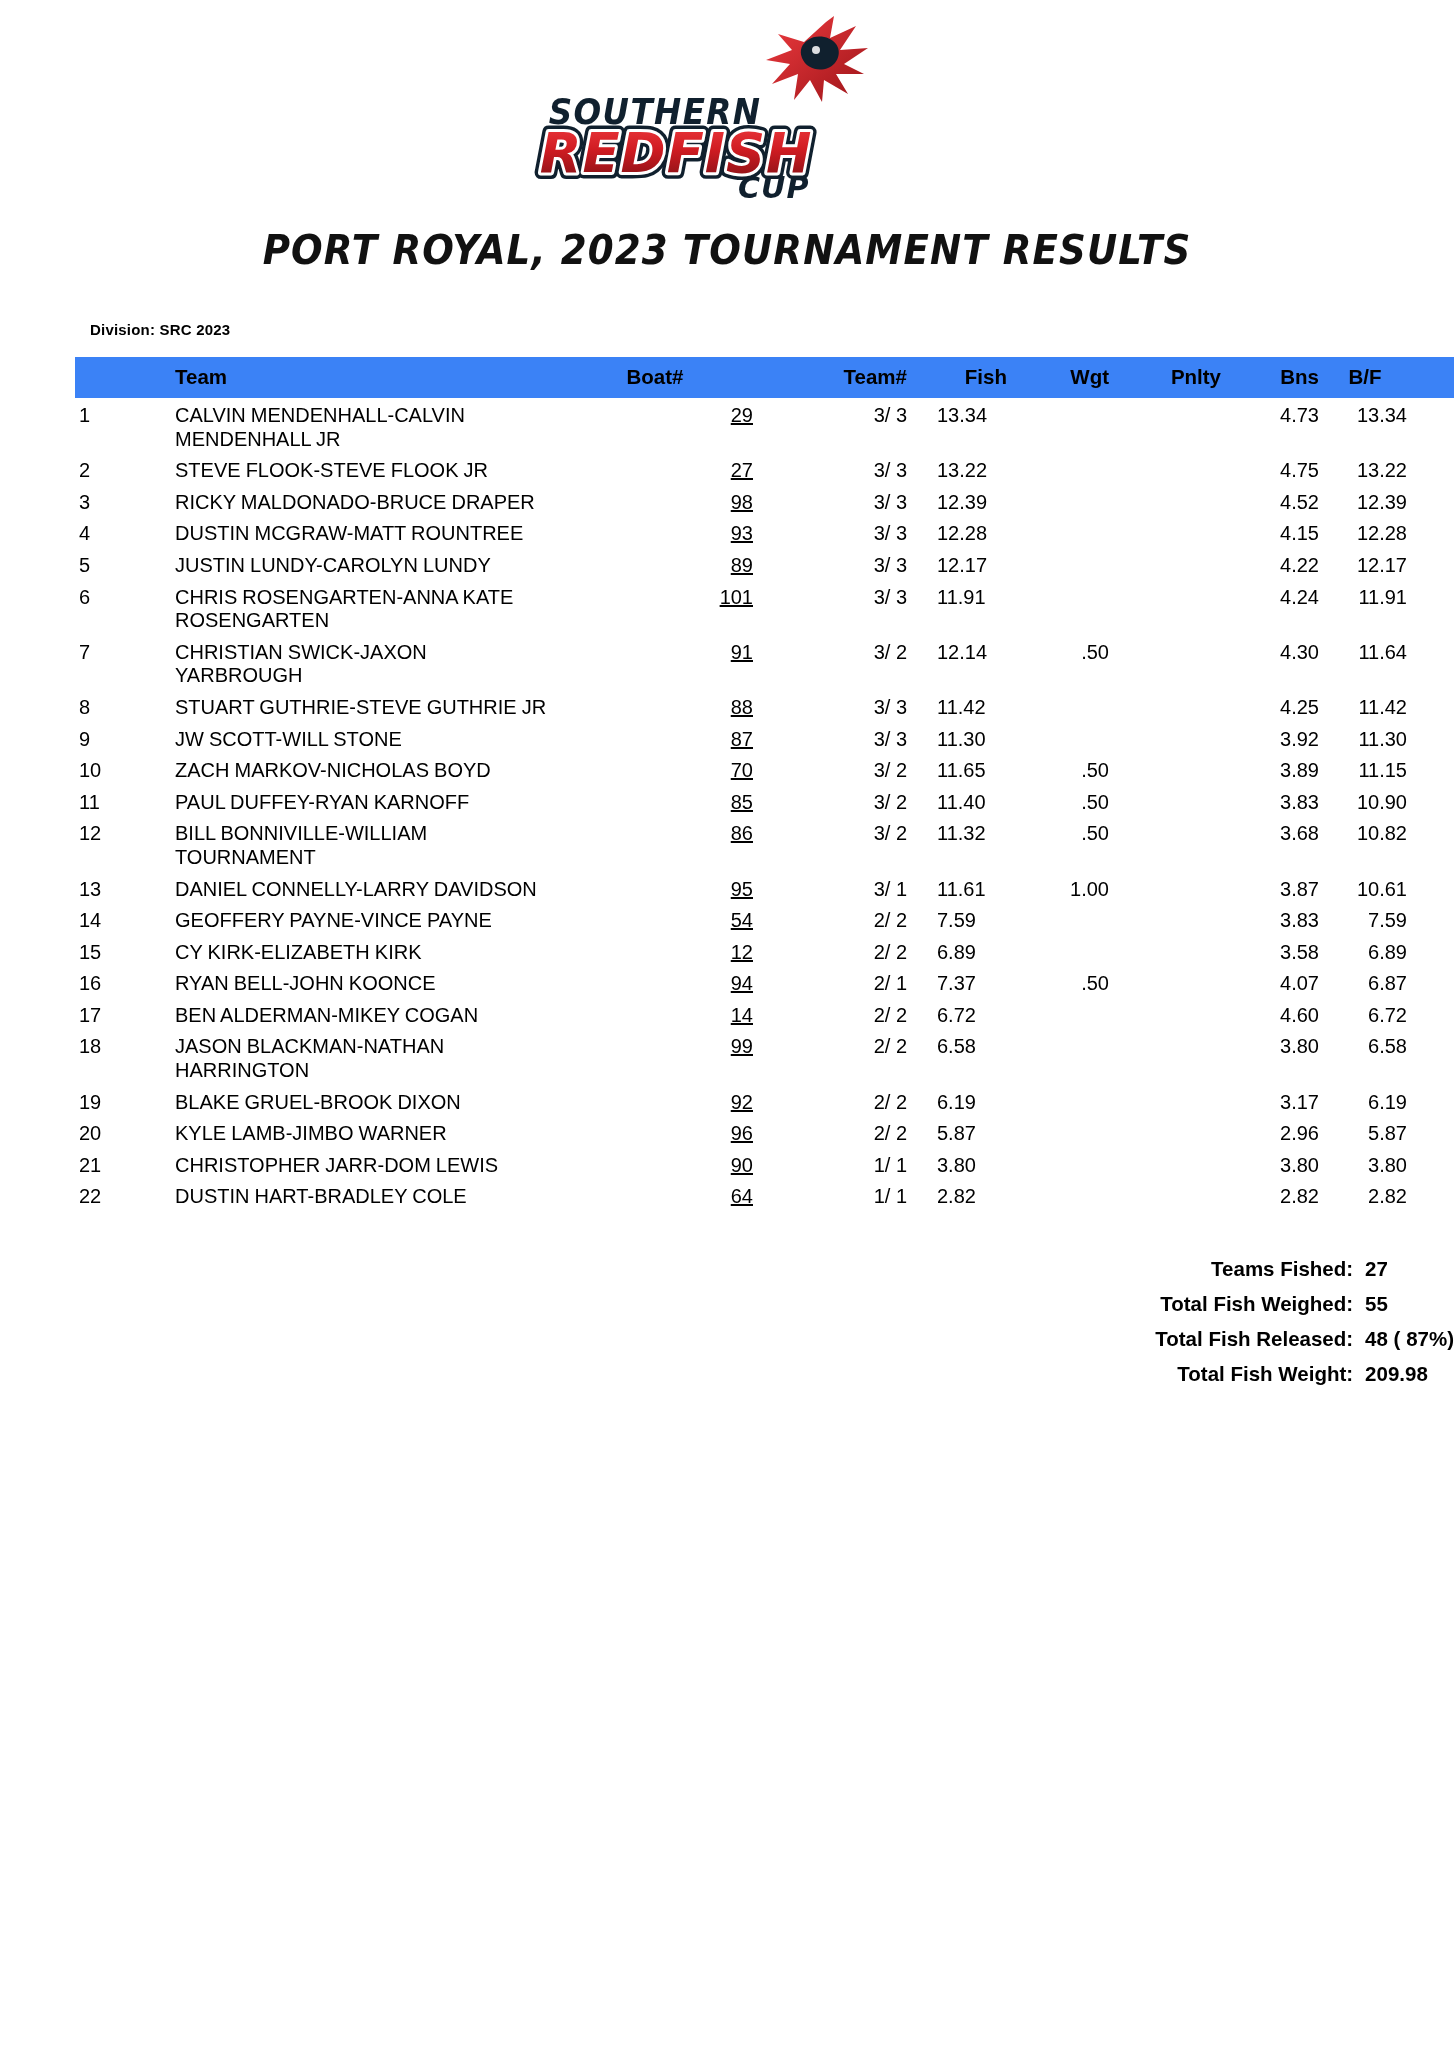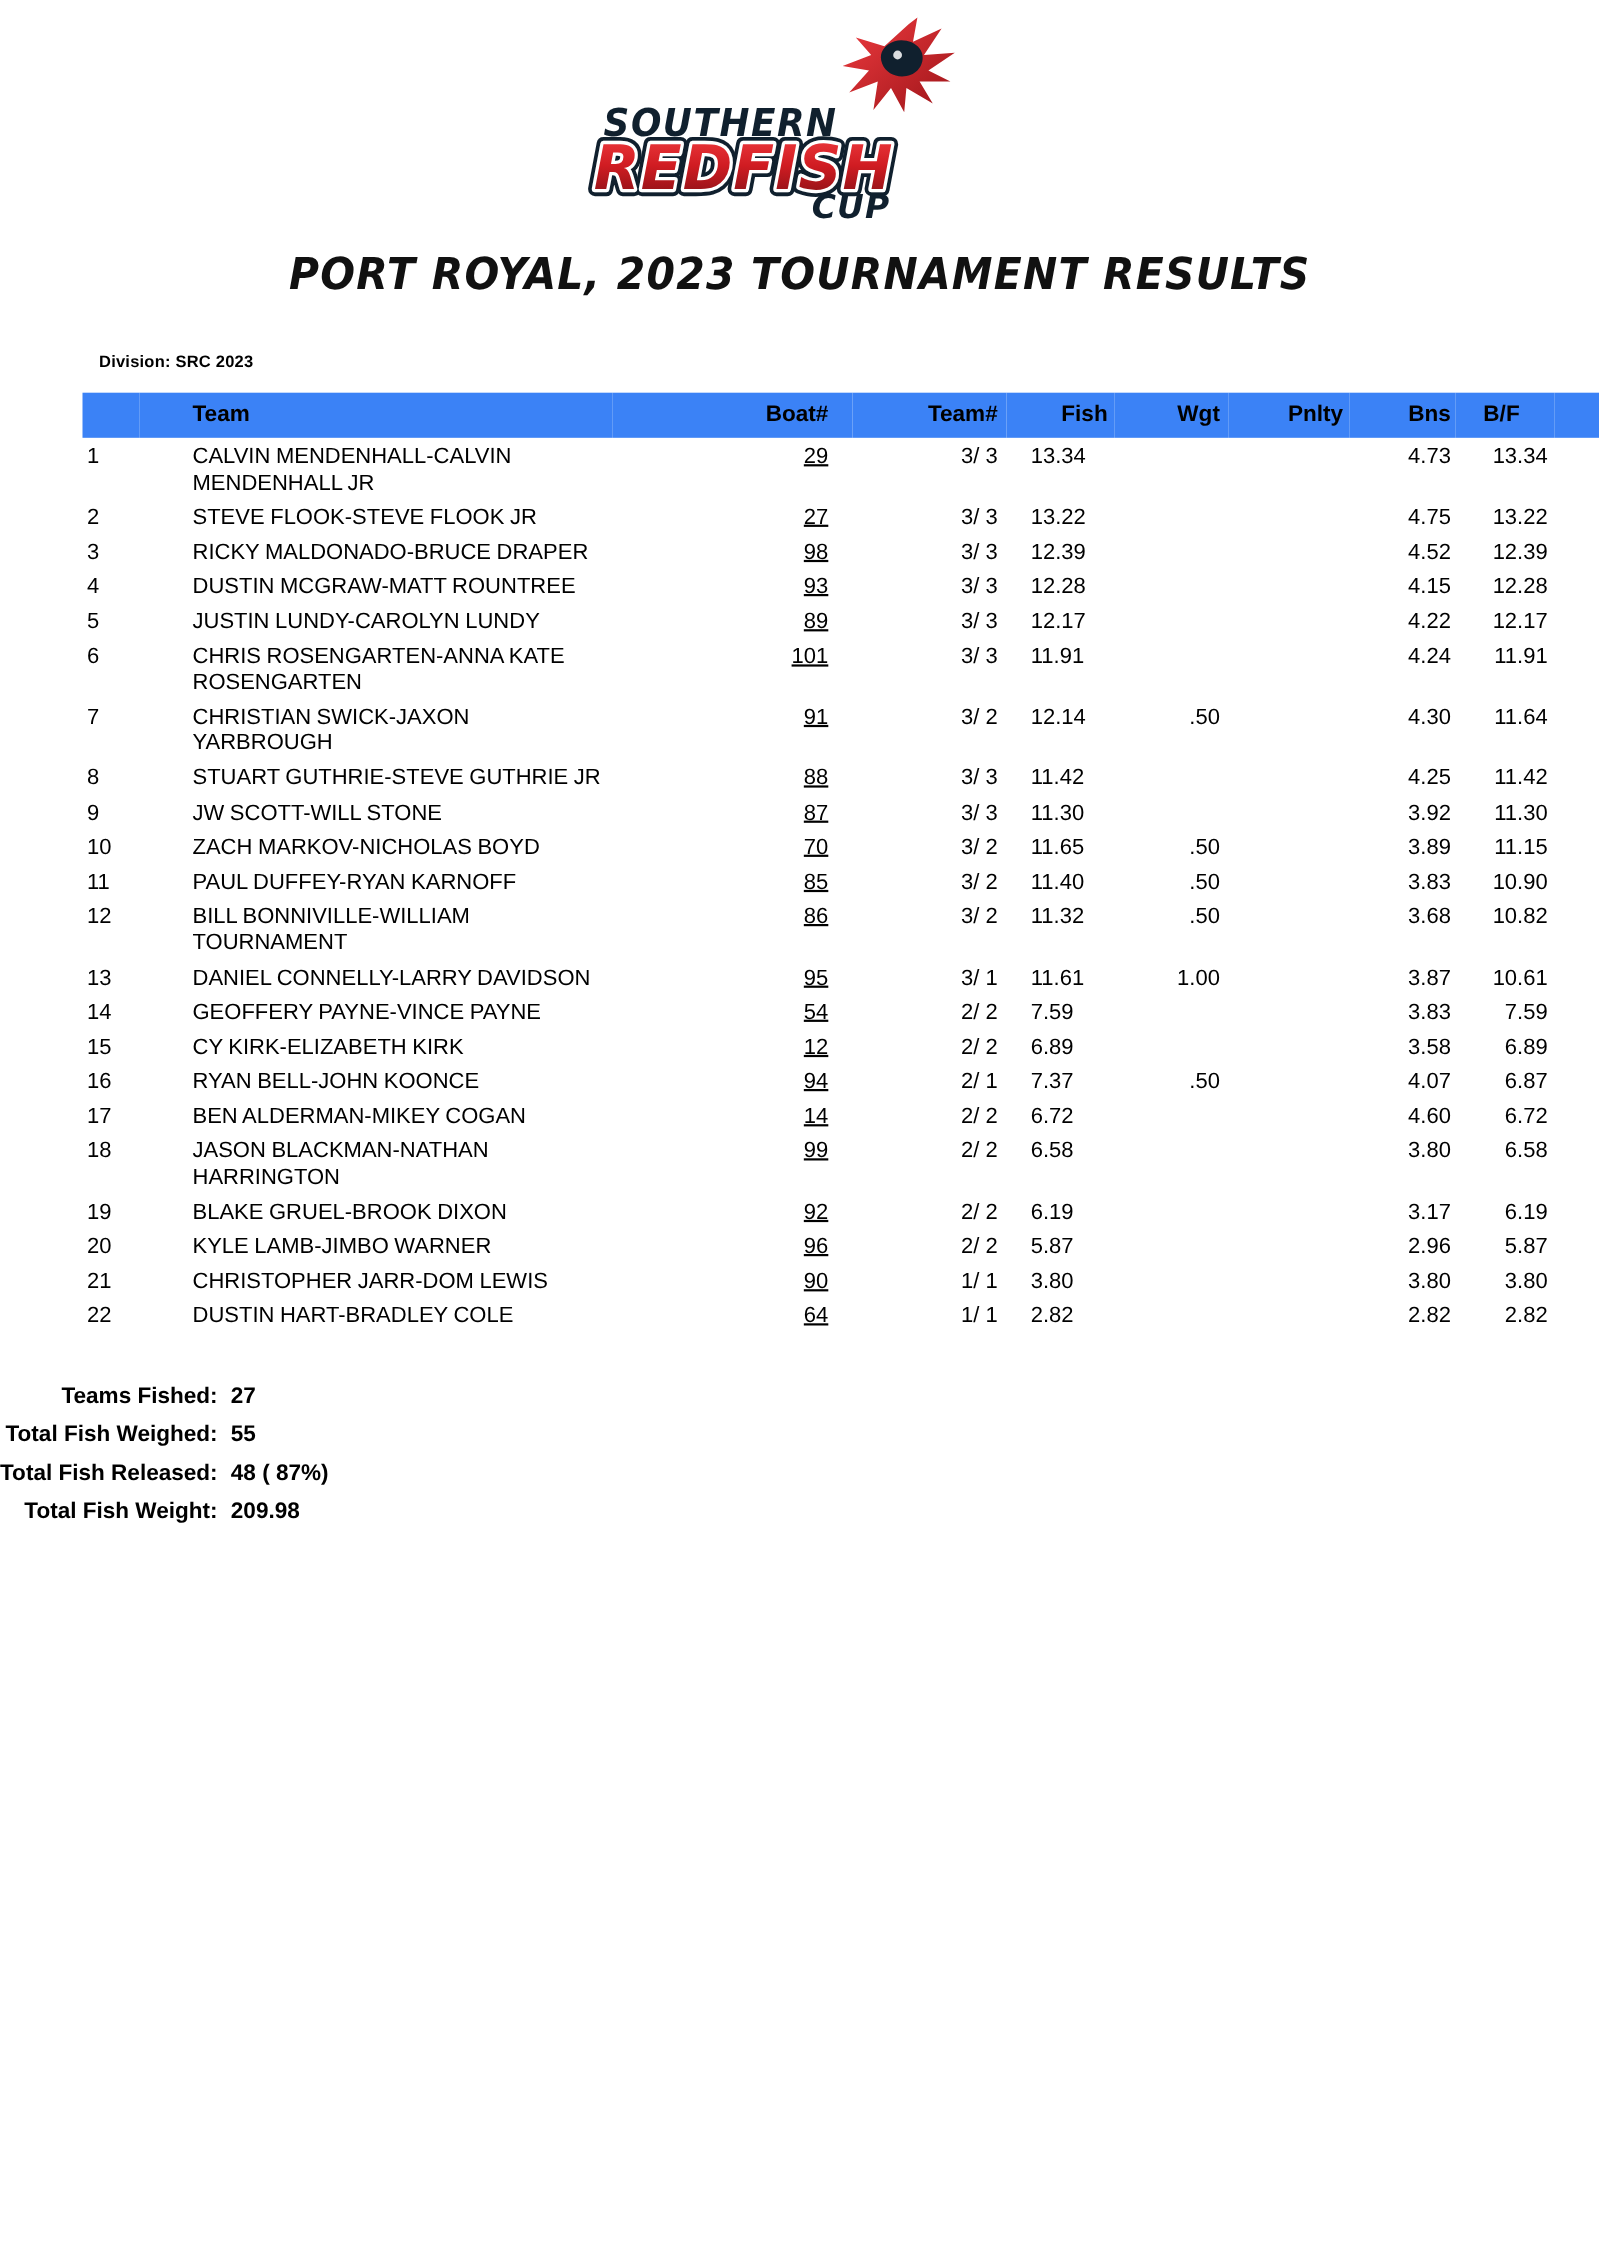--- a/index.html
+++ b/index.html
@@ -77,21 +77,21 @@
   th.c-teamno, td.c-teamno { width: 132px; }
   th.c-fish,  td.c-fish  { width: 92px; margin-top: 48px;  }
   th.c-wgt,   td.c-wgt   { width: 96px;  }
   th.c-pnlty, td.c-pnlty { width: 104px; }
   th.c-bns,   td.c-bns   { width: 92px;  }
   th.c-bf,    td.c-bf    { width: 84px;  }
   th.c-total, td.c-total { width: 100px; padding-right: 6px;}
 
   table.results thead th.c-rank { text-align: left; }
   table.results thead th.c-team { text-align: left; padding-left: 48px; }
-  table.results thead th.c-boat { padding-right: 22px; }
+  table.results thead th.c-boat { padding-right: 22px; text-align: center; }
   table.results thead th.c-teamno { padding-right: 8px; }
   table.results thead th.c-fish { padding-right: 6px; }
   table.results thead th.c-wgt { padding-right: 8px; }
   table.results thead th.c-pnlty { padding-right: 6px; }
   table.results thead th.c-bns { padding-right: 4px; }
   table.results thead th.c-bf { padding-right: 6px; text-align: center; }
   table.results thead th.c-total { padding-right: 10px; }
 
   table.results tbody td {
     vertical-align: top;
@@ -115,21 +115,21 @@
   table.results tbody td.c-wgt    { padding-right: 8px; }
   table.results tbody td.c-pnlty  { padding-right: 6px; }
   table.results tbody td.c-bns    { padding-right: 4px; }
   table.results tbody td.c-bf     { padding-right: 6px; }
   table.results tbody td.c-total  { padding-right: 10px; }
 
   
   .summary {
     margin-top: 46px;
     display: flex;
-    justify-content: flex-start;
+    justify-content: flex-end;
     gap: 48px;
     font-size: 20.5px;
     font-weight: bold;
   }
   .summary-col { display: table; }
   .summary-row { display: table-row; }
   .summary-row .lbl {
     display: table-cell;
     text-align: right;
     padding: 0 12px 11px 0;

